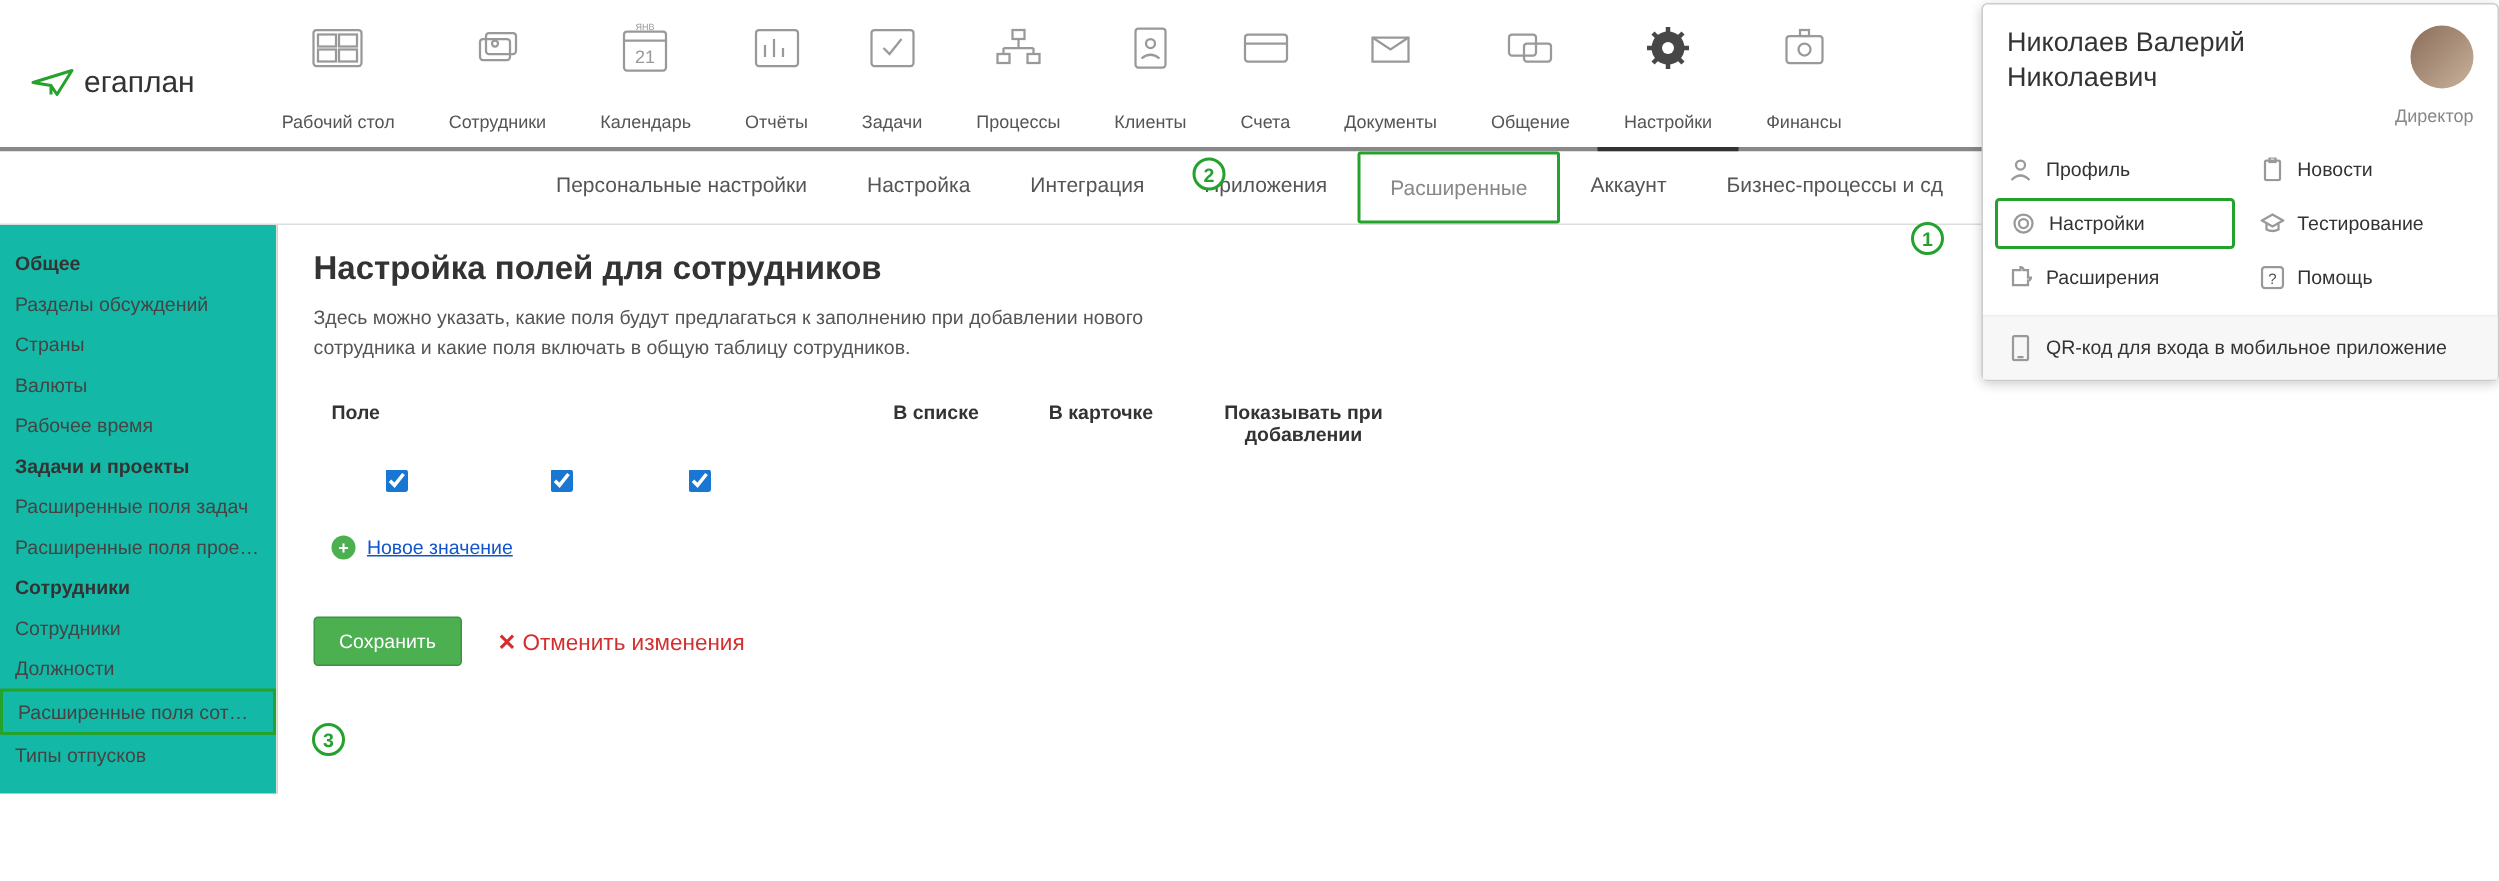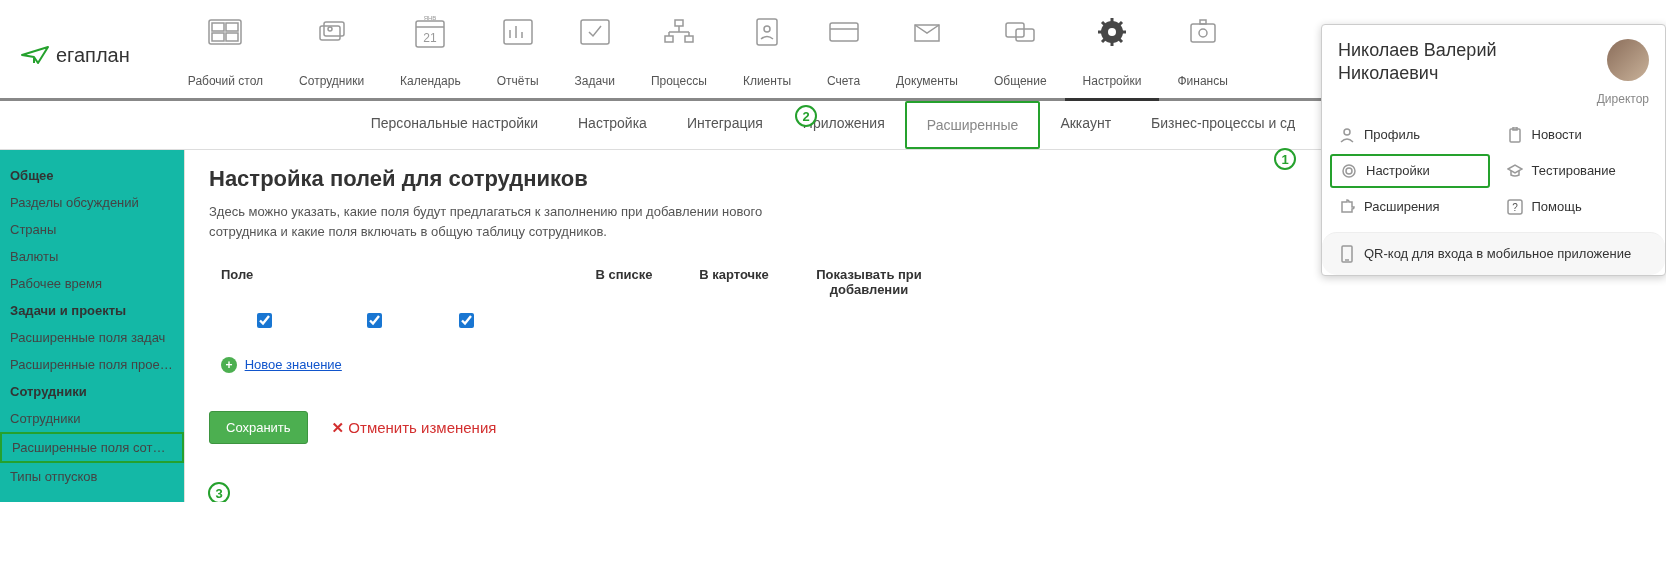--- a/index.html
+++ b/index.html
@@ -29,30 +29,30 @@
 .col-field { width: 360px; padding-left: 12px;}
 .col-check { width: 110px; text-align: center; }
 .col-check.wide { width: 160px; }
 .cb { width: 15px; height: 15px; accent-color: #1976d2; }
 .add-link { color: #1155cc; text-decoration: underline; margin-left: 4px; font-size: 13px;}
 .plus-ic { display:inline-flex; width:16px; height:16px; background:#4caf50; border-radius:50%; color:#fff; align-items:center; justify-content:center; font-size:12px; font-weight:bold;}
 .actions { margin-top: 30px; display:flex; align-items:center; gap:24px;}
 .btn-save { background: #4caf50; border: 1px solid #3d9440; color: #fff; padding: 8px 16px; border-radius: 3px; cursor: pointer; font-size: 13px;}
 .btn-cancel { color: #d32f2f; cursor: pointer; font-size: 15px;}
 .btn-cancel::before { content:"✕ "; color:#d32f2f; font-weight:bold;}
-.user-panel { position: absolute; right: 0; top: 24px; width: 345px; background: #fff; border: 1px solid #ccc; border-radius: 4px; box-shadow: 0 2px 8px rgba(0,0,0,.2); z-index: 10; }
+.user-panel { position: absolute; right: 0; top: 2px; width: 345px; background: #fff; border: 1px solid #ccc; border-radius: 4px; box-shadow: 0 2px 8px rgba(0,0,0,.2); z-index: 10; }
 .user-head { display: flex; padding: 14px 16px 6px 16px; align-items: flex-start; }
 .user-name { flex: 1; font-size: 18px; color: #333; line-height:1.3;}
 .user-role { font-size: 12px; color: #888; text-align: right; padding: 0 16px 10px 16px;}
 .avatar { width: 42px; height: 42px; border-radius: 50%; background: linear-gradient(135deg,#8a6d5a,#c9b29a); flex-shrink: 0; margin-left:8px;}
 .up-grid { display: grid; grid-template-columns: 1fr 1fr; padding: 4px 8px 10px 8px; gap: 4px 8px;}
 .up-item { display: flex; align-items: center; padding: 6px 8px; cursor: pointer; color: #333; border-radius:3px;}
 .up-item.sel { border: 2px solid #25a12d; }
 .up-item .mi { width: 18px; height: 18px; margin-right: 8px; display:inline-flex; align-items:center; justify-content:center; color:#555;}
-.qr-row { border-top: 1px solid #eee; padding: 12px 16px; display: flex; align-items: center; cursor: pointer; color:#333; background:#f7f7f7;border-radius:15px;}
+.qr-row { border-top: 1px solid #eee; padding: 12px 16px; display: flex; align-items: center; cursor: pointer; color:#333; background:#f7f7f7;}
 .qr-row .mi { width:18px; margin-right:8px; display:inline-flex; align-items:center; justify-content:center; color:#555;}
 .badge { position: absolute; width: 22px; height: 22px; border: 2px solid #25a12d; border-radius: 50%; display: flex; align-items: center; justify-content: center; font-weight: bold; color: #25a12d; background: #fff; font-size: 13px; z-index:20;}
 .wrap { position: relative; }
 svg.icon { fill: none; stroke: #999; stroke-width: 1.5; }
 </style>
 </head>
 <body>
 
 <div class="wrap">
 
@@ -215,20 +215,21 @@
         <div class="side-head">Общее</div>
         <div class="side-item">Разделы обсуждений</div>
         <div class="side-item">Страны</div>
         <div class="side-item">Валюты</div>
         <div class="side-item">Рабочее время</div>
         <div class="side-head">Задачи и проекты</div>
         <div class="side-item">Расширенные поля задач</div>
         <div class="side-item">Расширенные поля проек…</div>
         <div class="side-head">Сотрудники</div>
         <div class="side-item">Сотрудники</div>
+        <div class="side-item">Должности</div>
         <div class="side-item active">Расширенные поля сотру…</div>
         <div class="side-item">Типы отпусков</div>
       </div>
   <div class="main">
     <h1>Настройка полей для сотрудников</h1>
     <p class="desc">Здесь можно указать, какие поля будут предлагаться к заполнению при добавлении нового сотрудника и какие поля включать в общую таблицу сотрудников.</p>
     <div class="tbl">
       <div class="row hdr">
         <div class="col-field">Поле</div>
         <div class="col-check">В списке</div>

